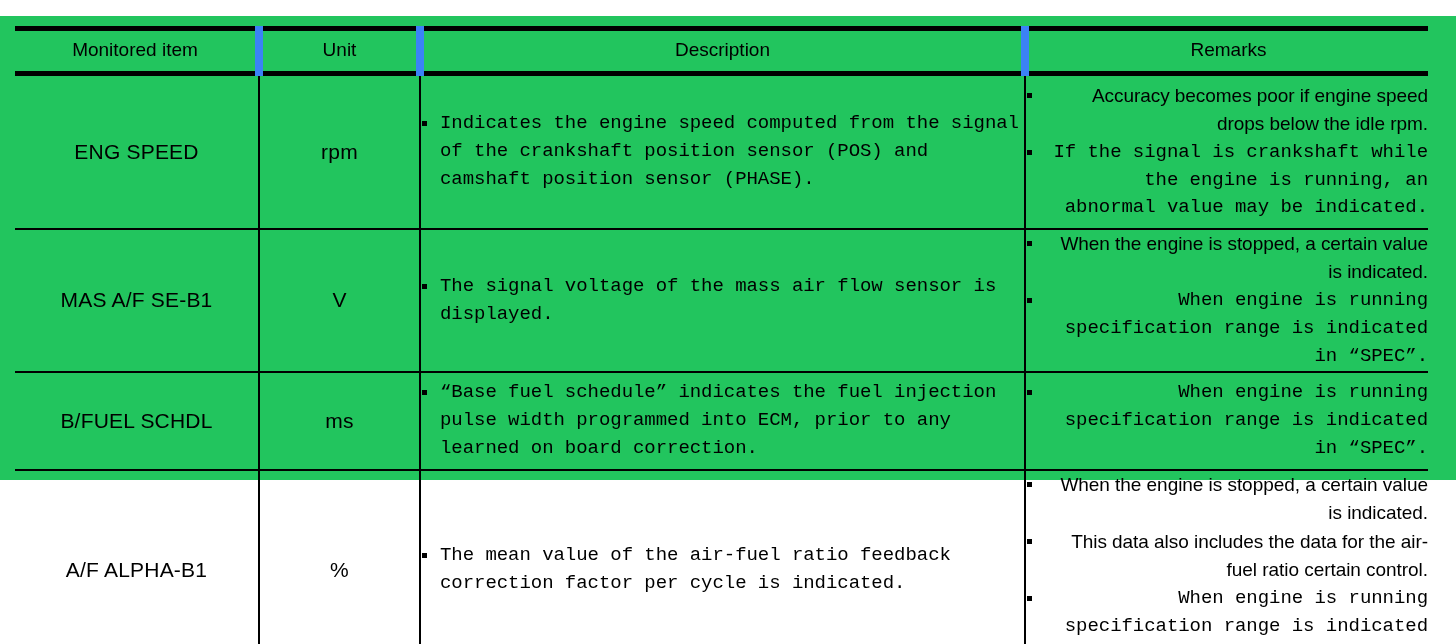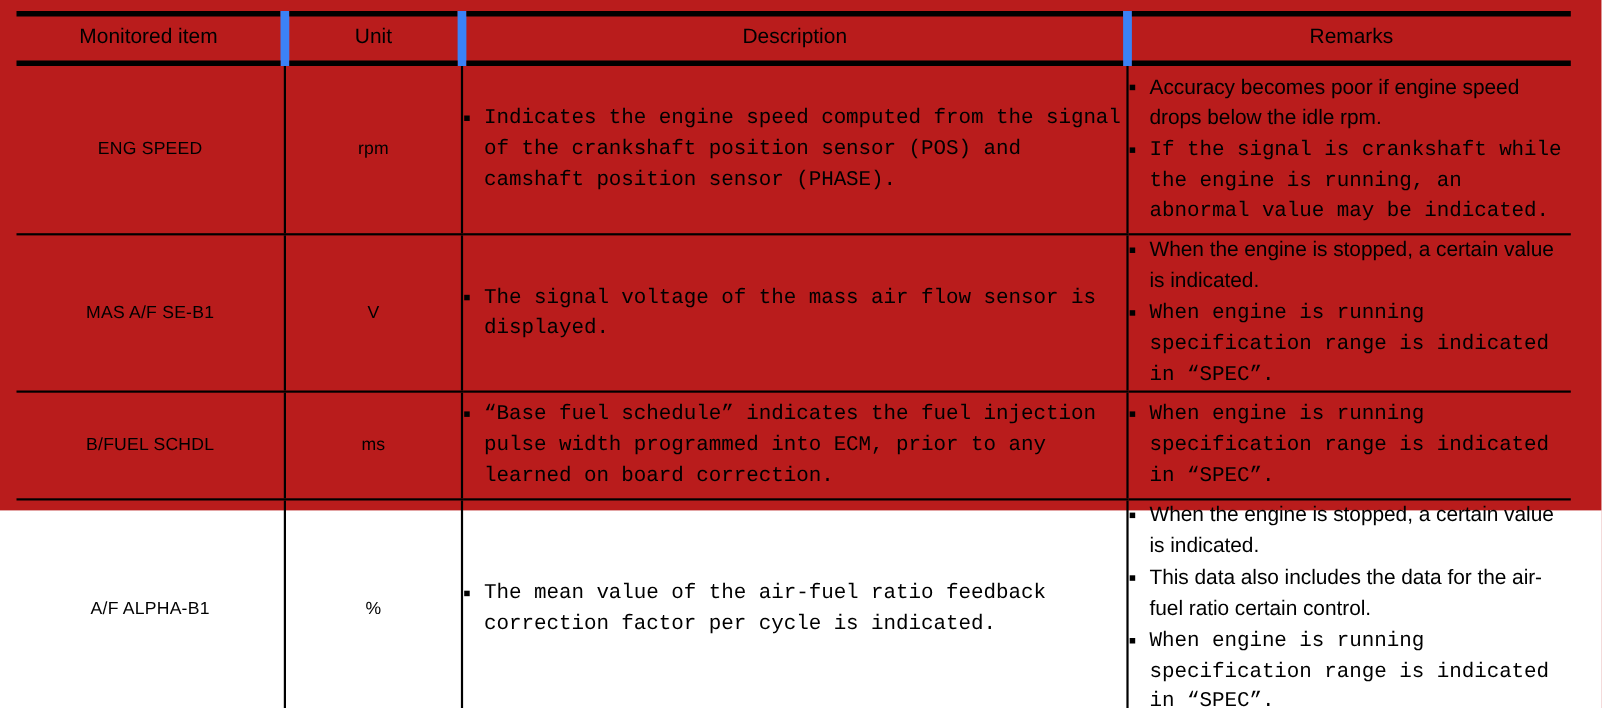--- a/index.html
+++ b/index.html
@@ -13,21 +13,22 @@
     height: 644px;
     font-family: "Liberation Sans", sans-serif;
     color: #000000;
     overflow: hidden;
   }
 
   .sheet {
     position: relative;
     width: 1456px;
     height: 464px;
-    background: #b91c1c;
+    background: #22c55e;
+    margin-top: 16px;
   }
 
   
   table.spec {
     position: absolute;
     left: 15px;
     top: 10px;
     width: 1413px;
     border-collapse: collapse;
     table-layout: fixed;
@@ -55,21 +56,21 @@
     border-bottom: 2px solid #000;
     vertical-align: middle;
     padding: 0;
   }
   tbody tr.last > td { border-bottom: 5px solid #000; }
   tbody td.vline { border-left: 2px solid #000; }
 
   td.cell-item,
   td.cell-unit {
     text-align: center;
-    font-size: 16px;
+    font-size: 21px;
     line-height: 1.25;
     letter-spacing: 0.2px;
   }
 
   td.cell-desc,
   td.cell-remarks {
     text-align: left;
     vertical-align: middle;
   }
 
@@ -92,21 +93,21 @@
     content: "";
     position: absolute;
     left: 1px;
     top: 11px;
     width: 5px;
     height: 5px;
     background: #000;
   }
 
   .desc-pad    { padding: 14px 16px 14px 17px; }
-  .remarks-pad { padding: 13px 12px 13px 14px; }
+  .remarks-pad { padding: 13px 12px 13px 14px; text-align: right; }
 
   .rowh-1 { height: 156px; }
   .rowh-2 { height: 132px; }
   .rowh-3 { height:  98px; }
   .rowh-4 { height: 187px; }
 </style>
 </head>
 <body>
 
 <div class="sheet">

